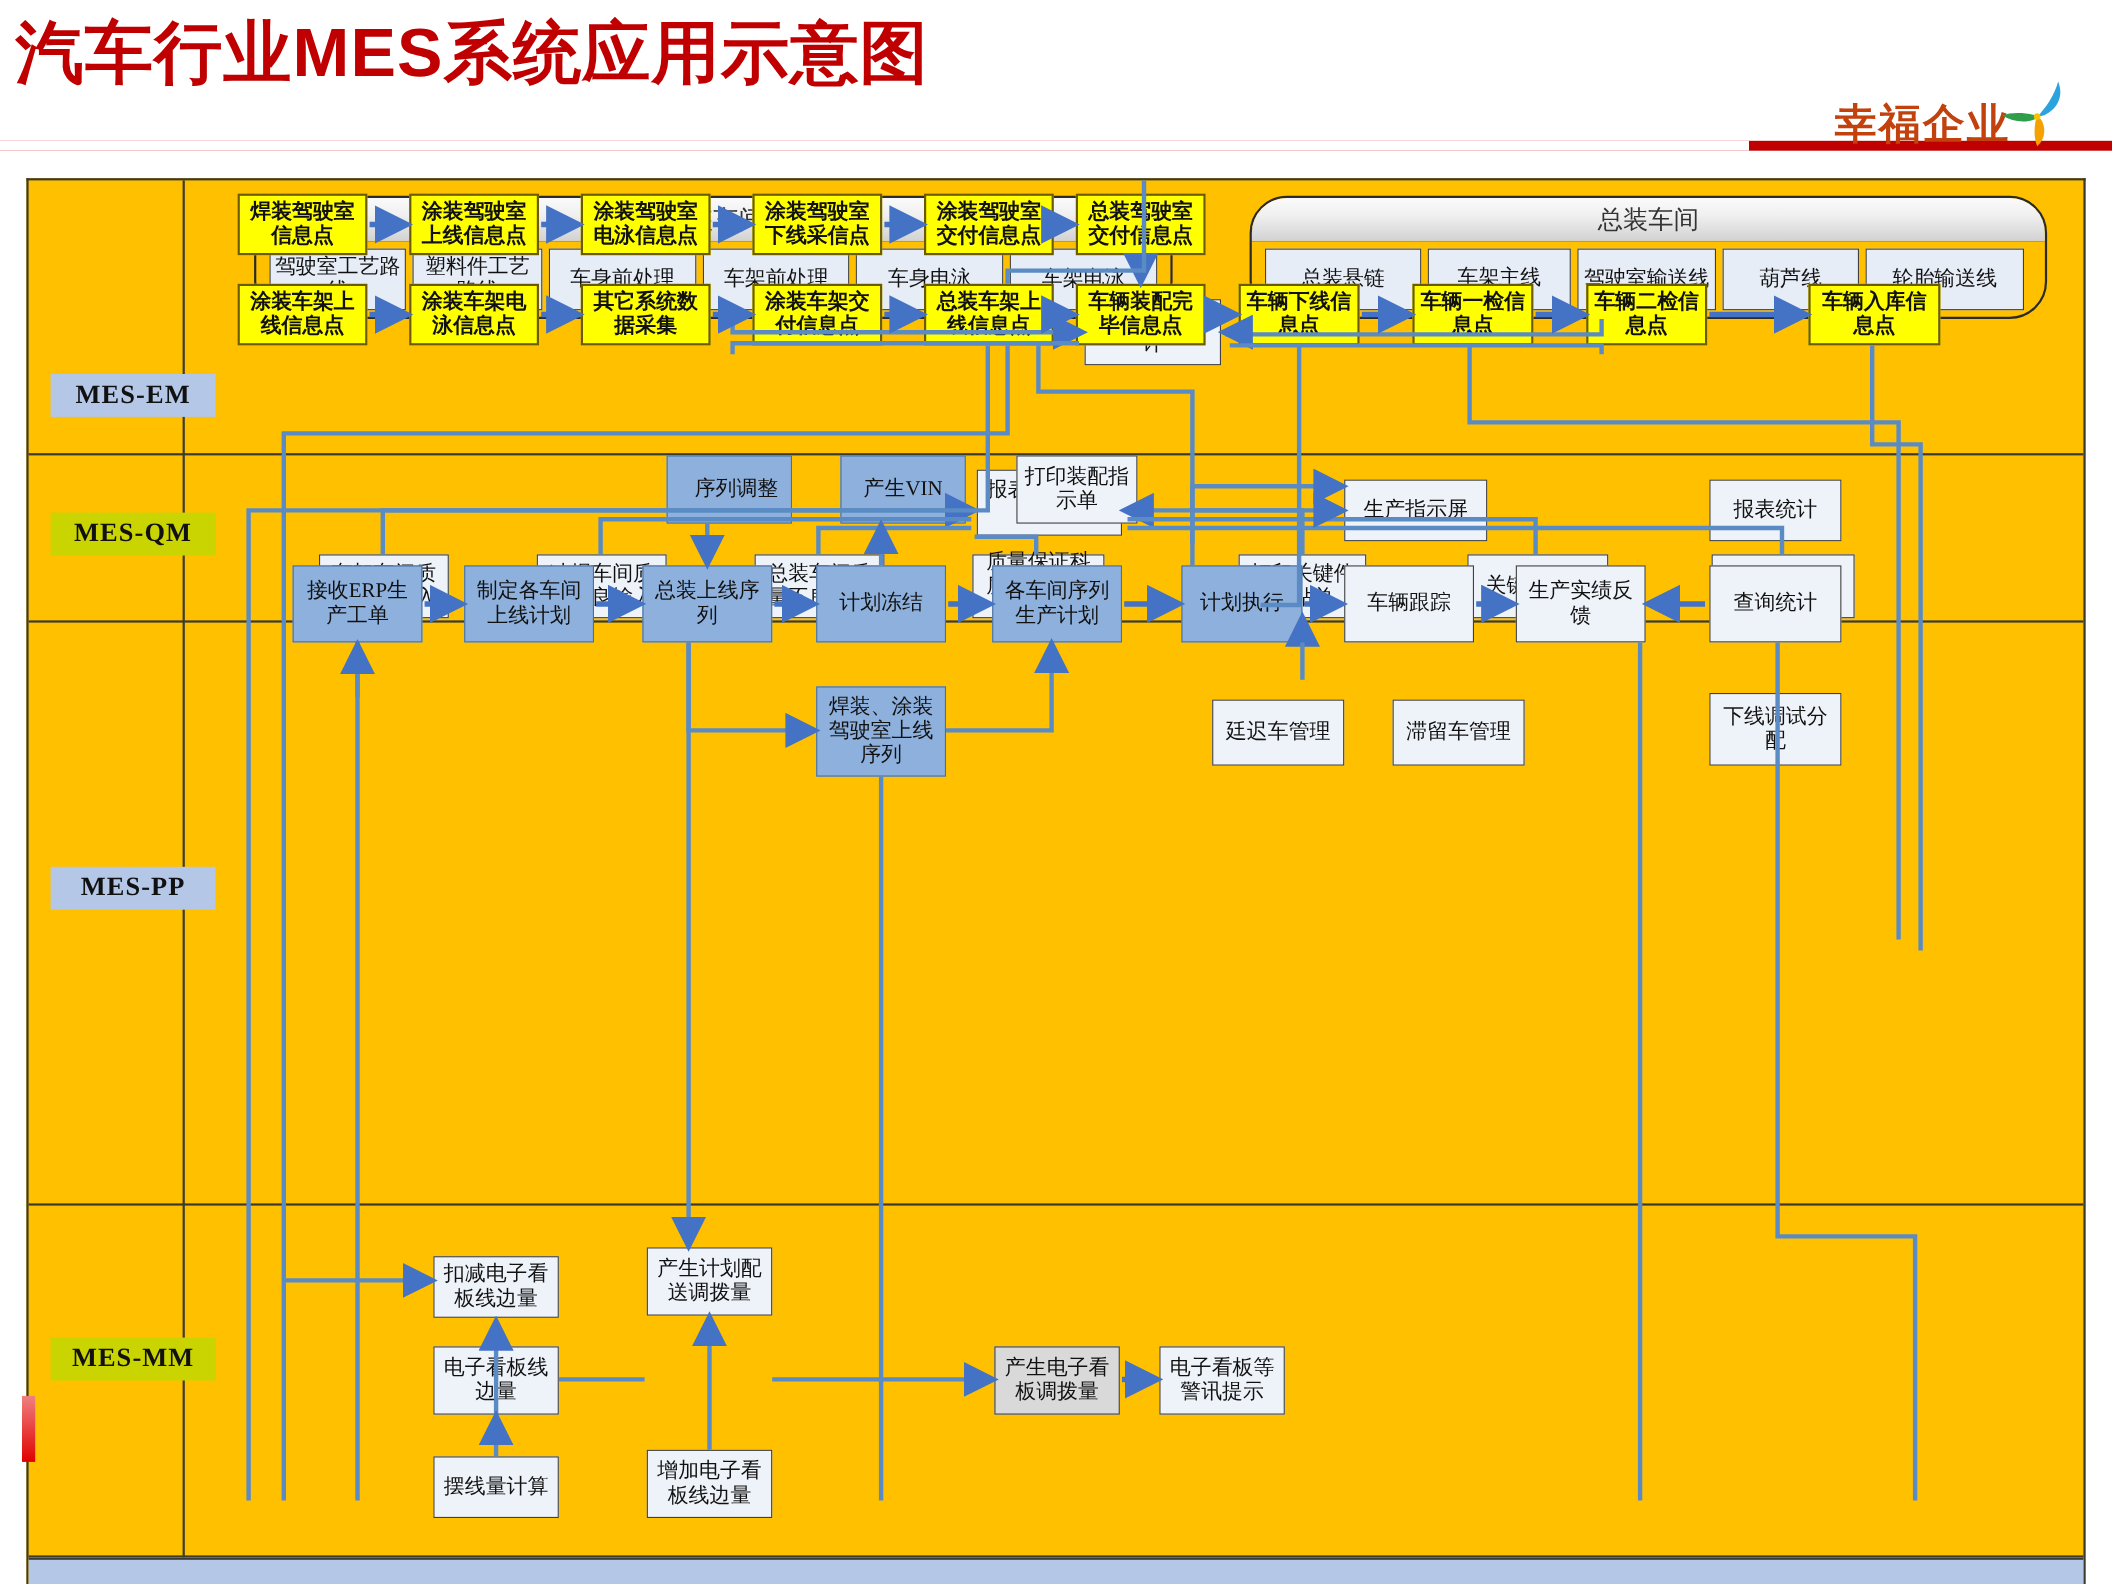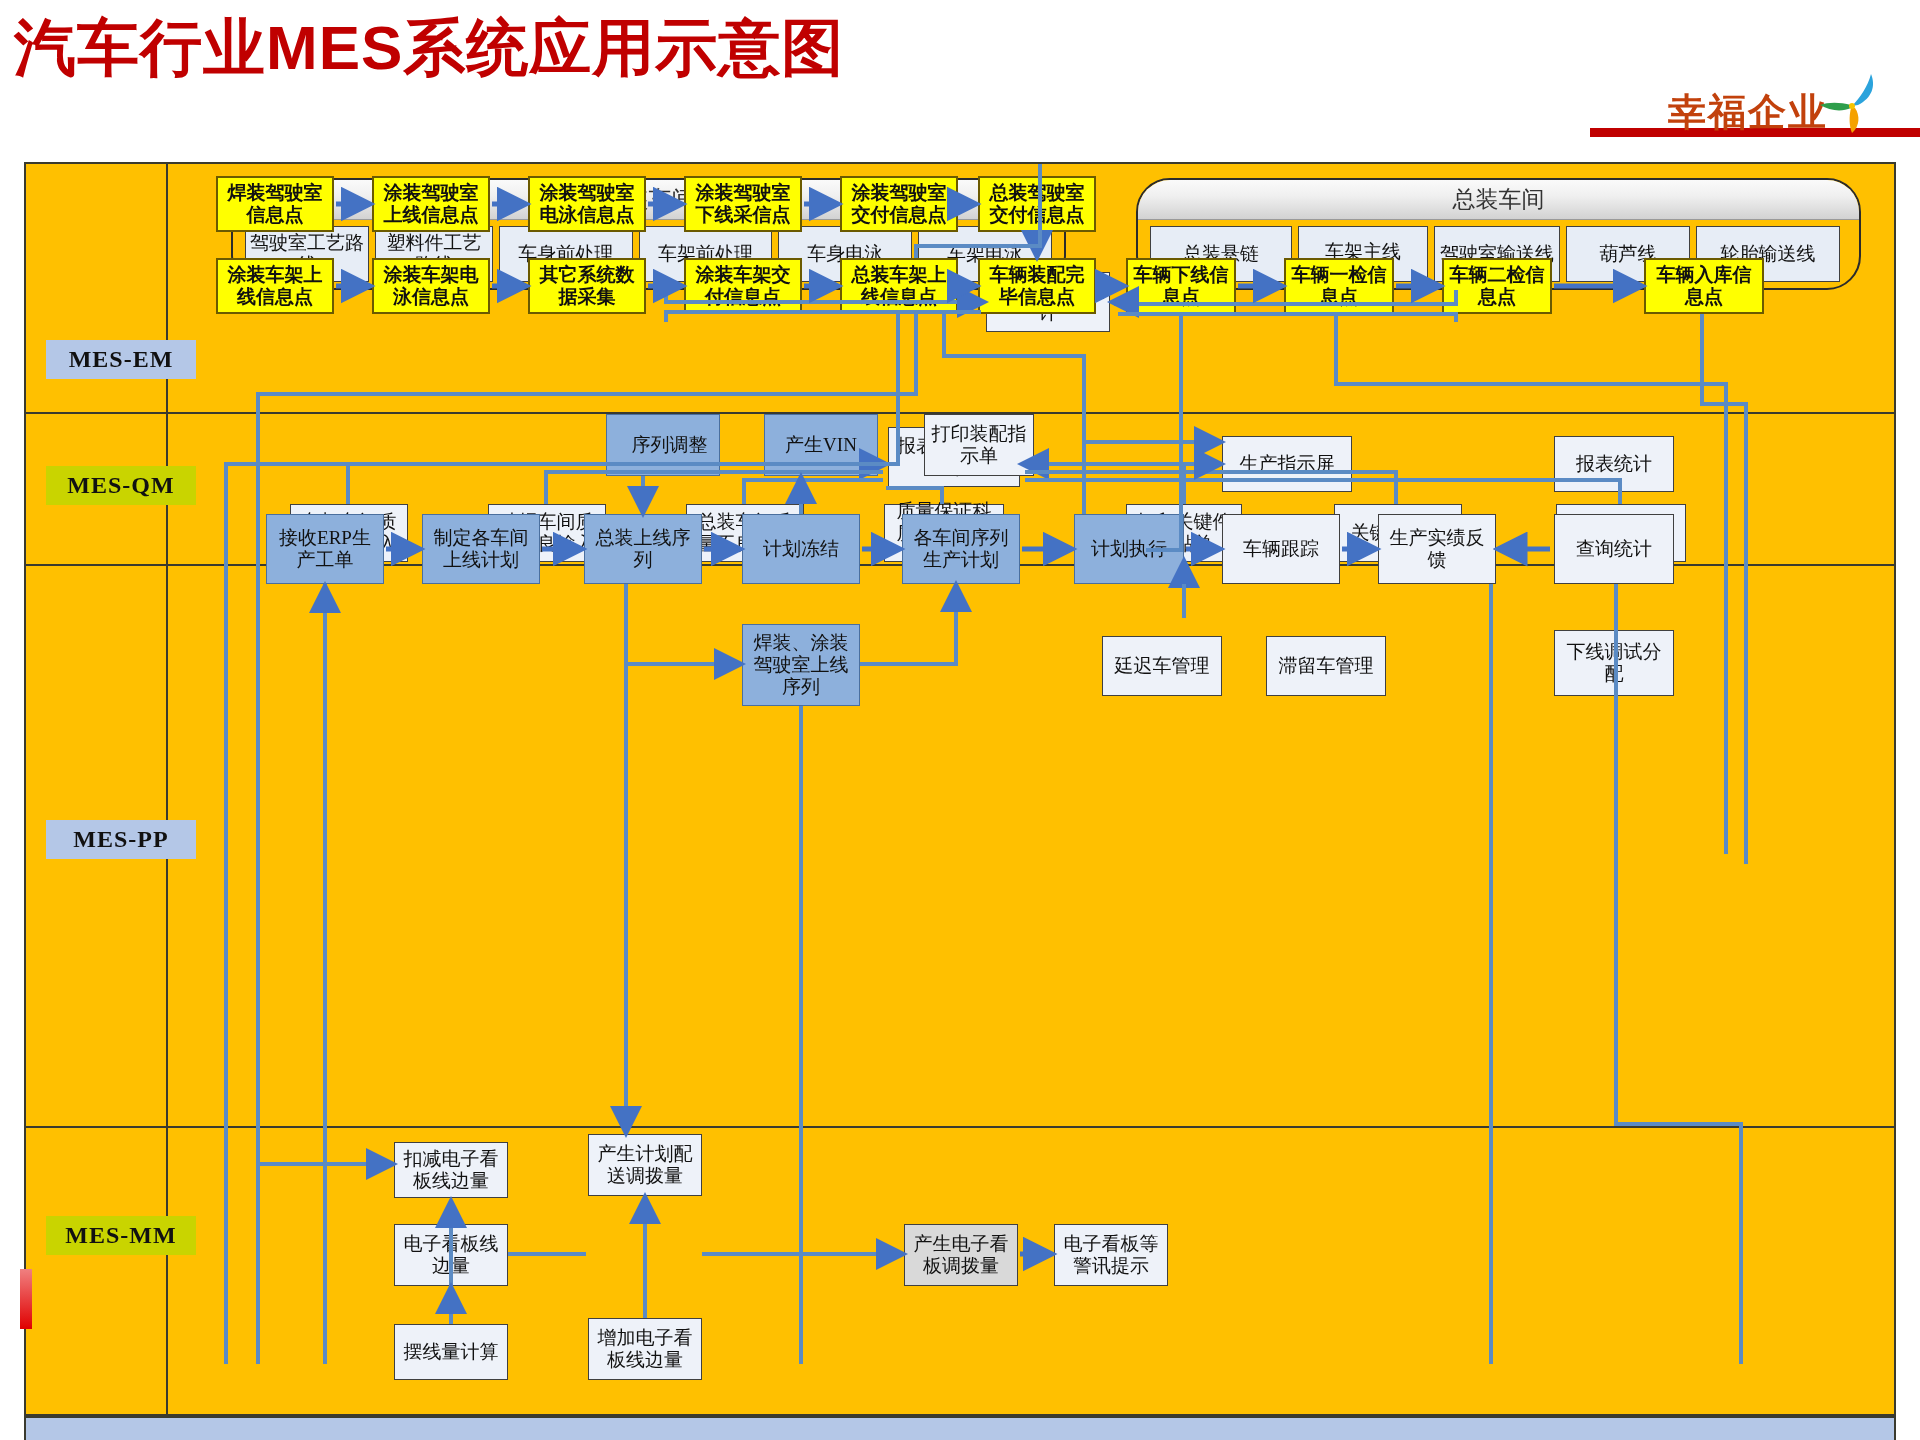--- a/index.html
+++ b/index.html
@@ -158,21 +158,21 @@
   <div class="box abs white" style="left:862px; top:263px; width:132px; height:60px;">报表分析及统计</div>
 
   <div class="box abs white" style="left:264px; top:340px; width:118px; height:58px;">车架车间质量不良输入</div>
   <div class="box abs white" style="left:462px; top:340px; width:118px; height:58px;">冲焊车间质量不良输入</div>
   <div class="box abs white" style="left:660px; top:340px; width:118px; height:58px;">总装车间质量不良输入</div>
   <div class="box abs white" style="left:858px; top:340px; width:120px; height:58px;">质量保证科质量不良输入</div>
   <div class="box abs white" style="left:1100px; top:340px; width:116px; height:58px;">打印关键件粘贴单</div>
   <div class="box abs white" style="left:1308px; top:340px; width:128px; height:58px;">关键件绑定</div>
   <div class="box abs white" style="left:1530px; top:340px; width:130px; height:58px;">合格证打印</div>
 
-  <div class="band" style="top:414px; height:550px;">
+  <div class="band" style="top:382px; height:550px;">
     <div class="band-label blue" style="top:242px;">MES-PP</div>
   </div>
 
   <div class="box abs yellow" style="left:190px; top:12px; width:118px; height:56px;">焊装驾驶室信息点</div>
   <div class="box abs yellow" style="left:346px; top:12px; width:118px; height:56px;">涂装驾驶室上线信息点</div>
   <div class="box abs yellow" style="left:502px; top:12px; width:118px; height:56px;">涂装驾驶室电泳信息点</div>
   <div class="box abs yellow" style="left:658px; top:12px; width:118px; height:56px;">涂装驾驶室下线采信点</div>
   <div class="box abs yellow" style="left:814px; top:12px; width:118px; height:56px;">涂装驾驶室交付信息点</div>
   <div class="box abs yellow" style="left:952px; top:12px; width:118px; height:56px;">总装驾驶室交付信息点</div>
 

